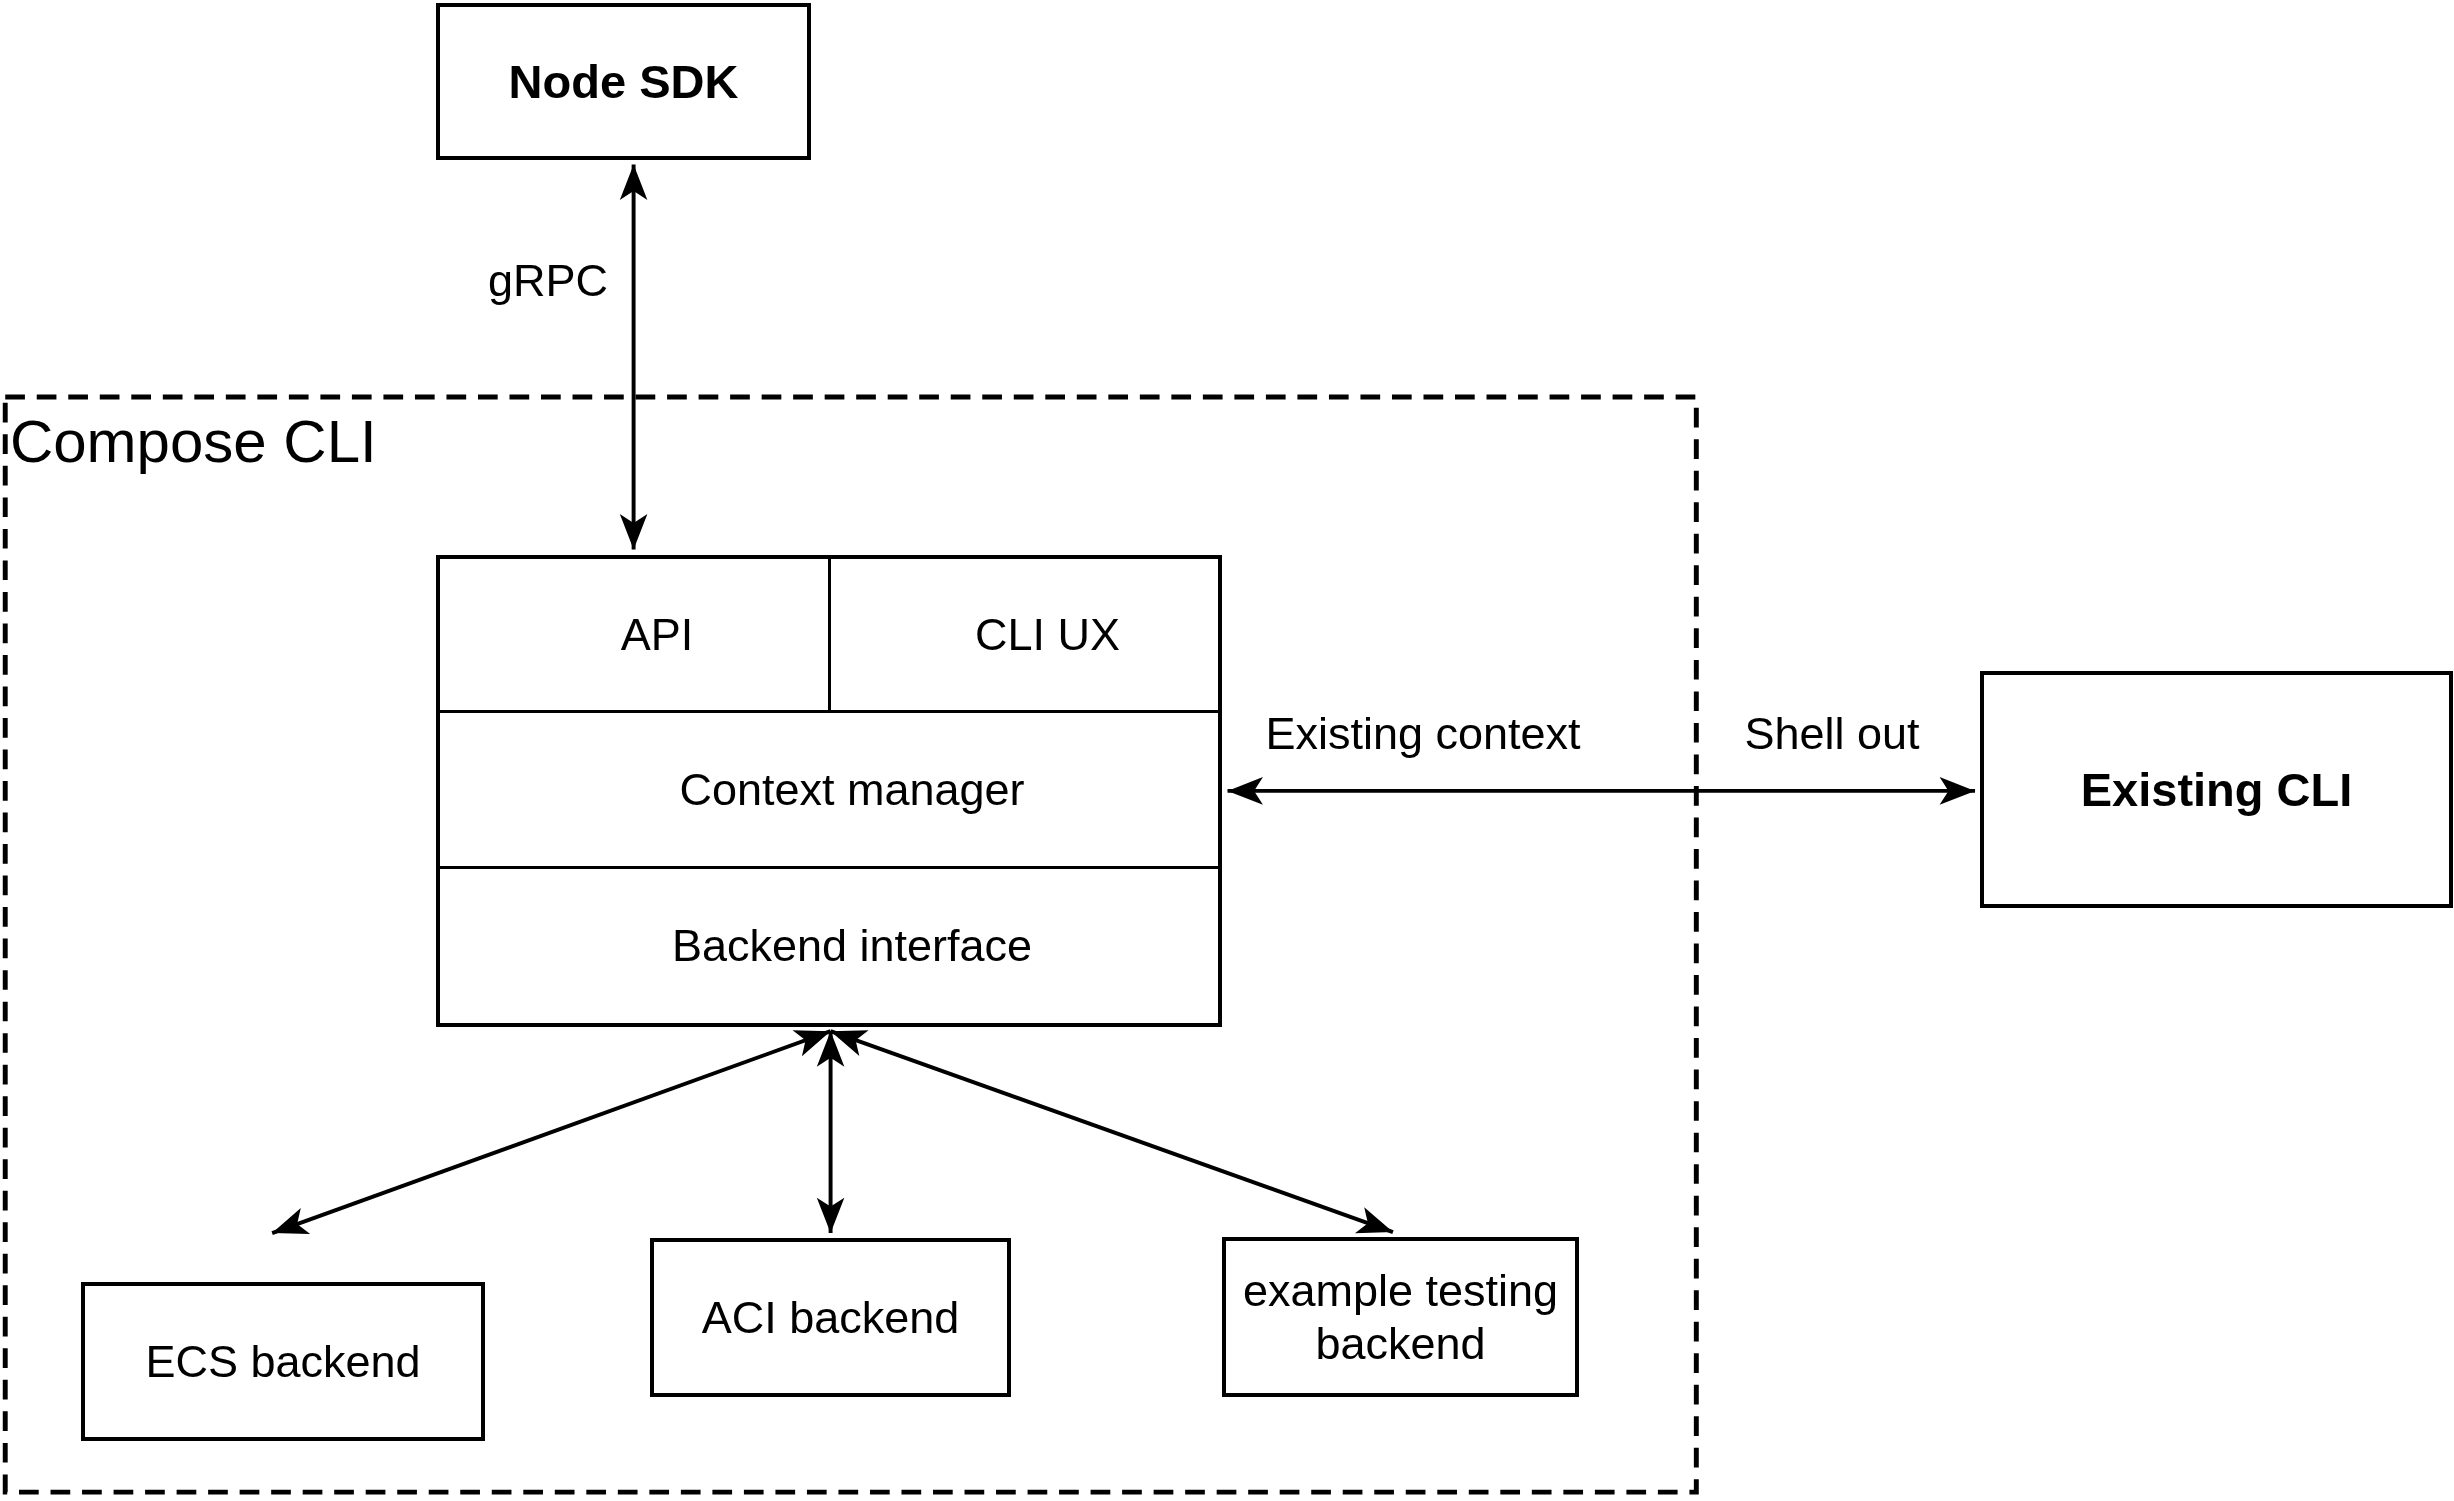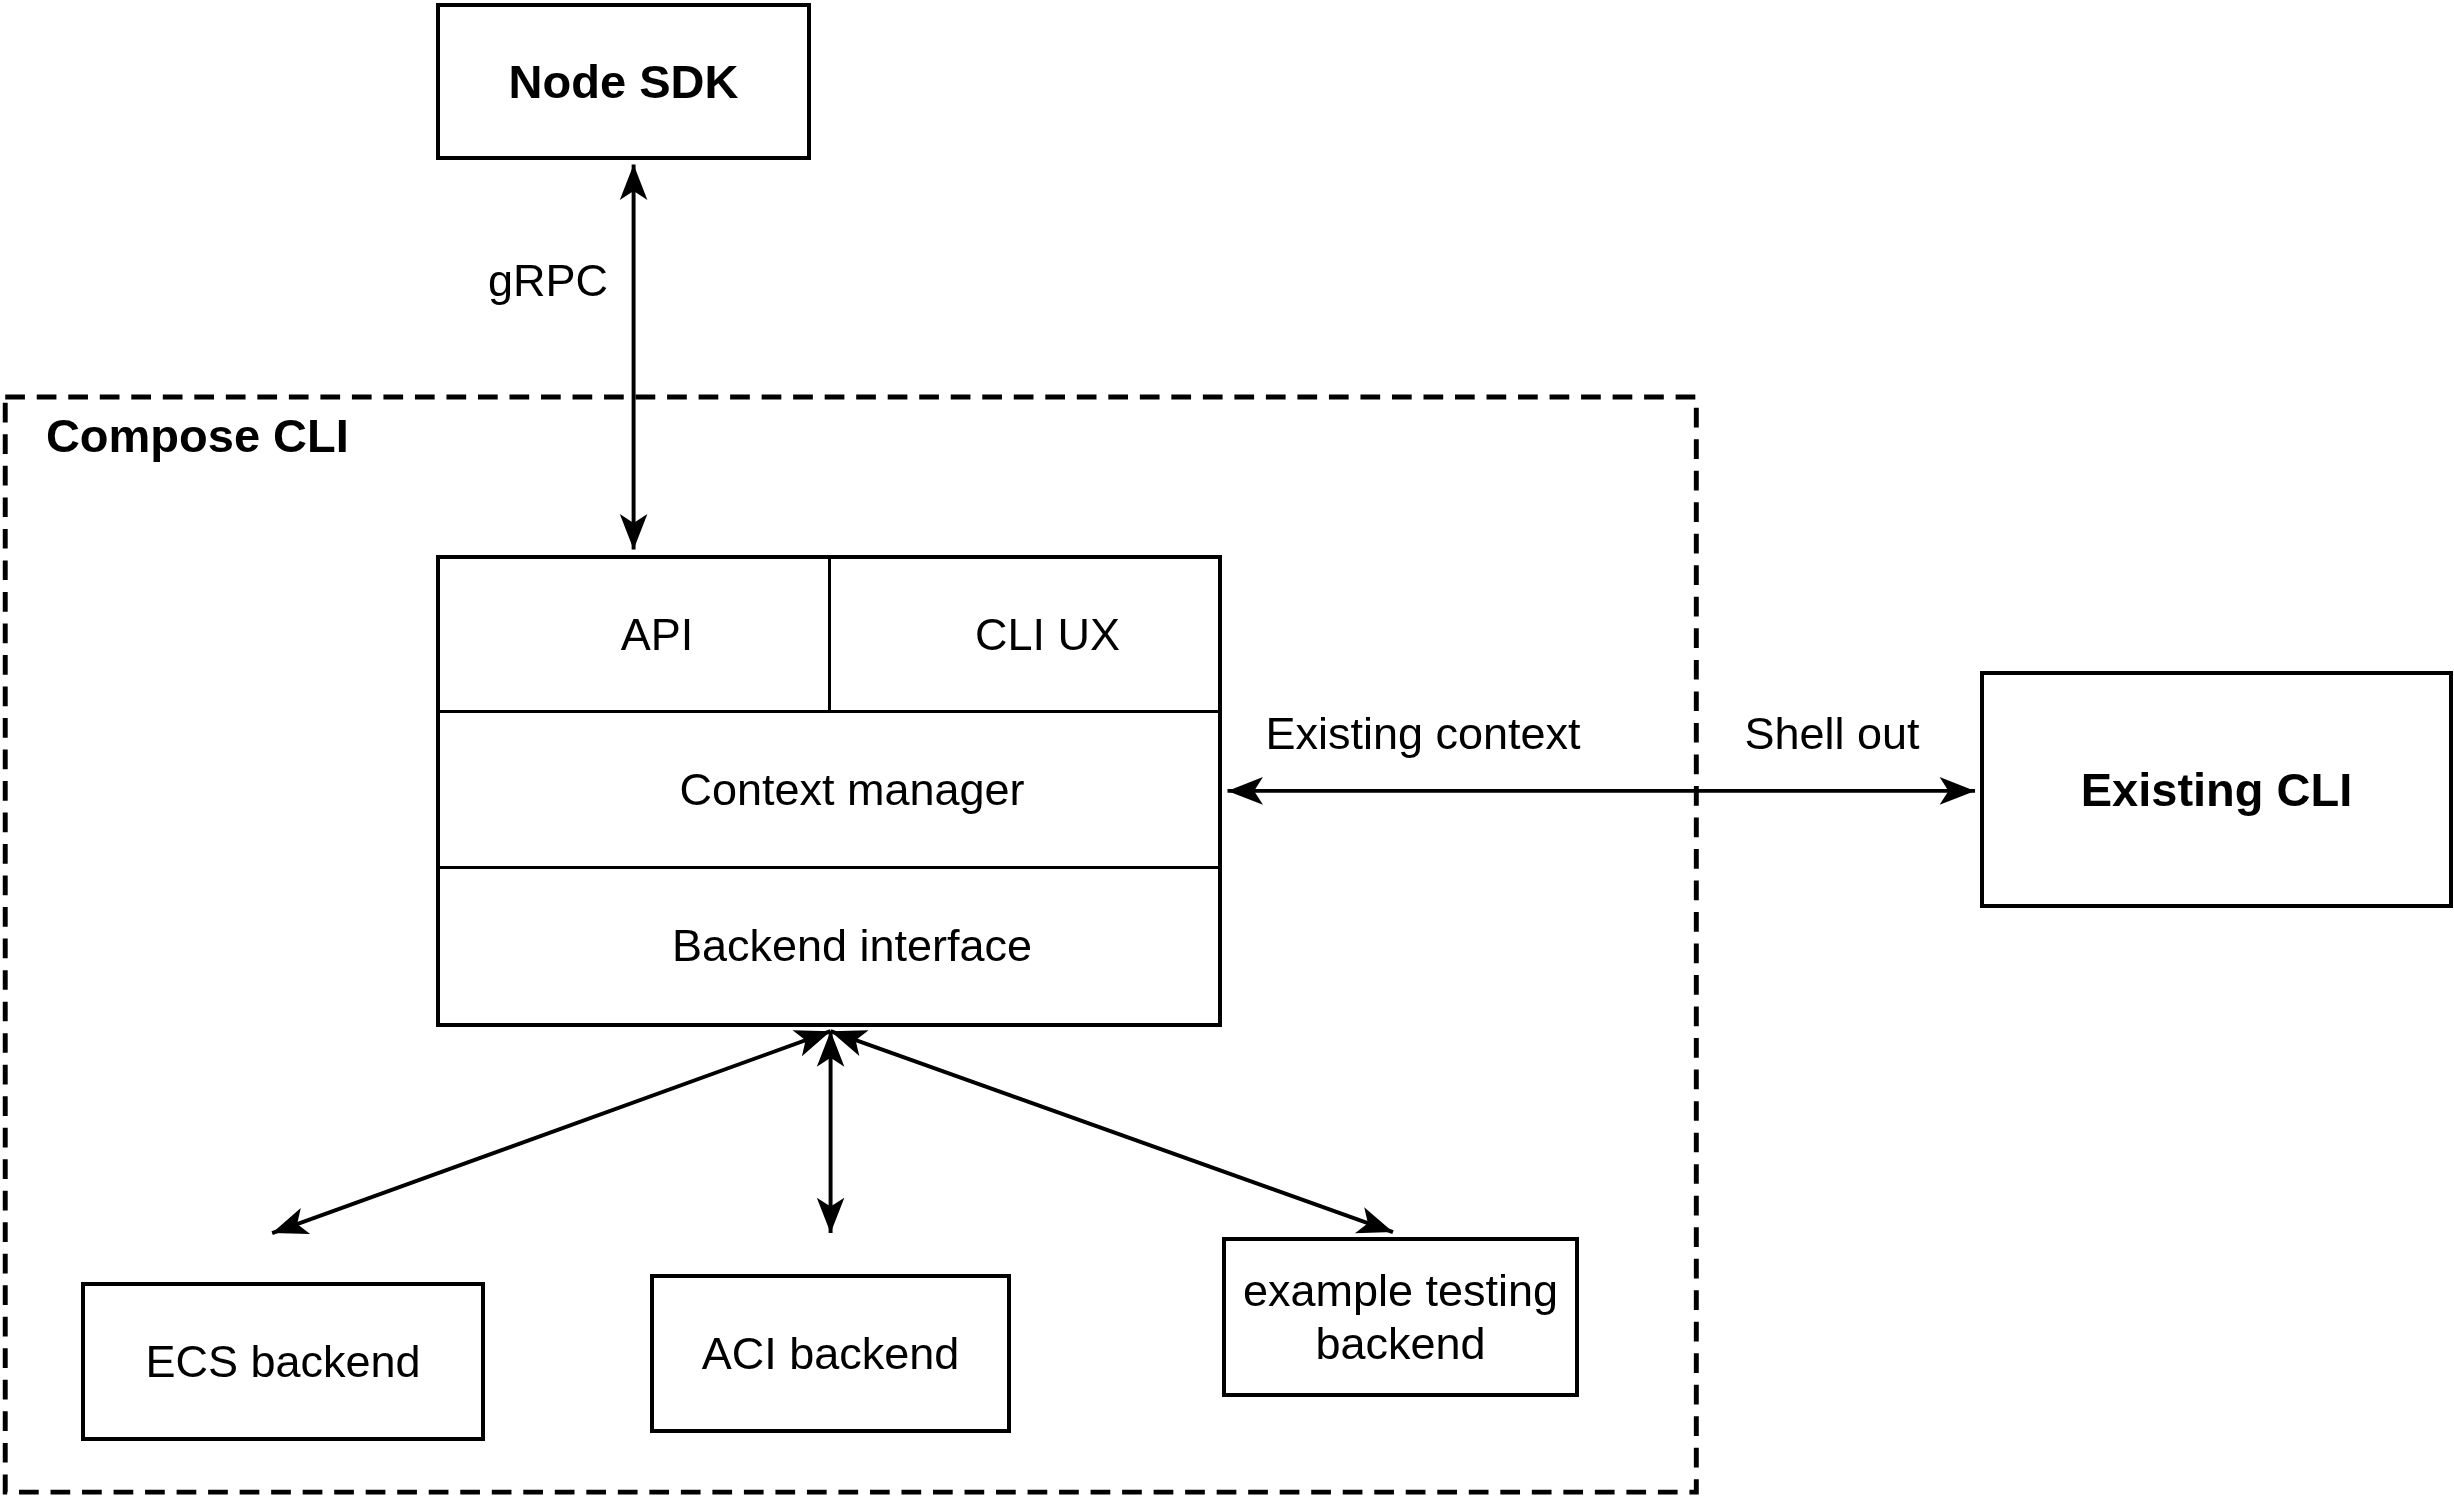--- a/index.html
+++ b/index.html
@@ -27,21 +27,21 @@
     justify-content: center;
     text-align: center;
     font-size: 45px;
     line-height: 1.18;
   }
   .box.bold { font-weight: bold; font-size: 47px; }
 
   .node-sdk   { left: 436px;  top: 3px;    width: 375px; height: 157px; }
   .existing-cli{ left: 1980px; top: 671px;  width: 473px; height: 237px; }
   .ecs        { left: 81px;   top: 1282px; width: 404px; height: 159px; }
-  .aci        { left: 650px;  top: 1238px; width: 361px; height: 159px; margin-top: 36px; }
+  .aci        { left: 650px;  top: 1238px; width: 361px; height: 159px; }
   .example    { left: 1222px; top: 1237px; width: 357px; height: 160px; }
 
   .compound {
     position: absolute;
     left: 436px; top: 555px; width: 786px; height: 472px;
     box-sizing: border-box;
     border: 4.9px solid #000000;
     background: #ffffff;
     display: grid;
     grid-template-rows: 151px 156px auto;
@@ -67,25 +67,24 @@
     white-space: nowrap;
     background: #ffffff;
   }
   .grpc-label { left: 488px; top: 258px; }
   .centered { transform: translateX(-50%); }
   .existing-context-label { left: 1423px; top: 711px; }
   .shell-out-label { left: 1832px; top: 711px; }
   .compose-label {
     position: absolute;
     left: 9.9px; top: 412px;
-    font-size: 47px;
-    font-weight: bold;
+    font-size: 60px;
+    font-weight: normal;
     line-height: 1;
     white-space: nowrap;
-    margin-left: 36px;
   }
 </style>
 </head>
 <body>
 
 <div class="canvas">
 
   <svg class="arrow-layer" viewBox="0 0 2492 1524" xmlns="http://www.w3.org/2000/svg">
     <defs>
       <marker id="arrowhead" markerUnits="userSpaceOnUse" markerWidth="40" markerHeight="32" refX="37" refY="15" orient="auto-start-reverse">

